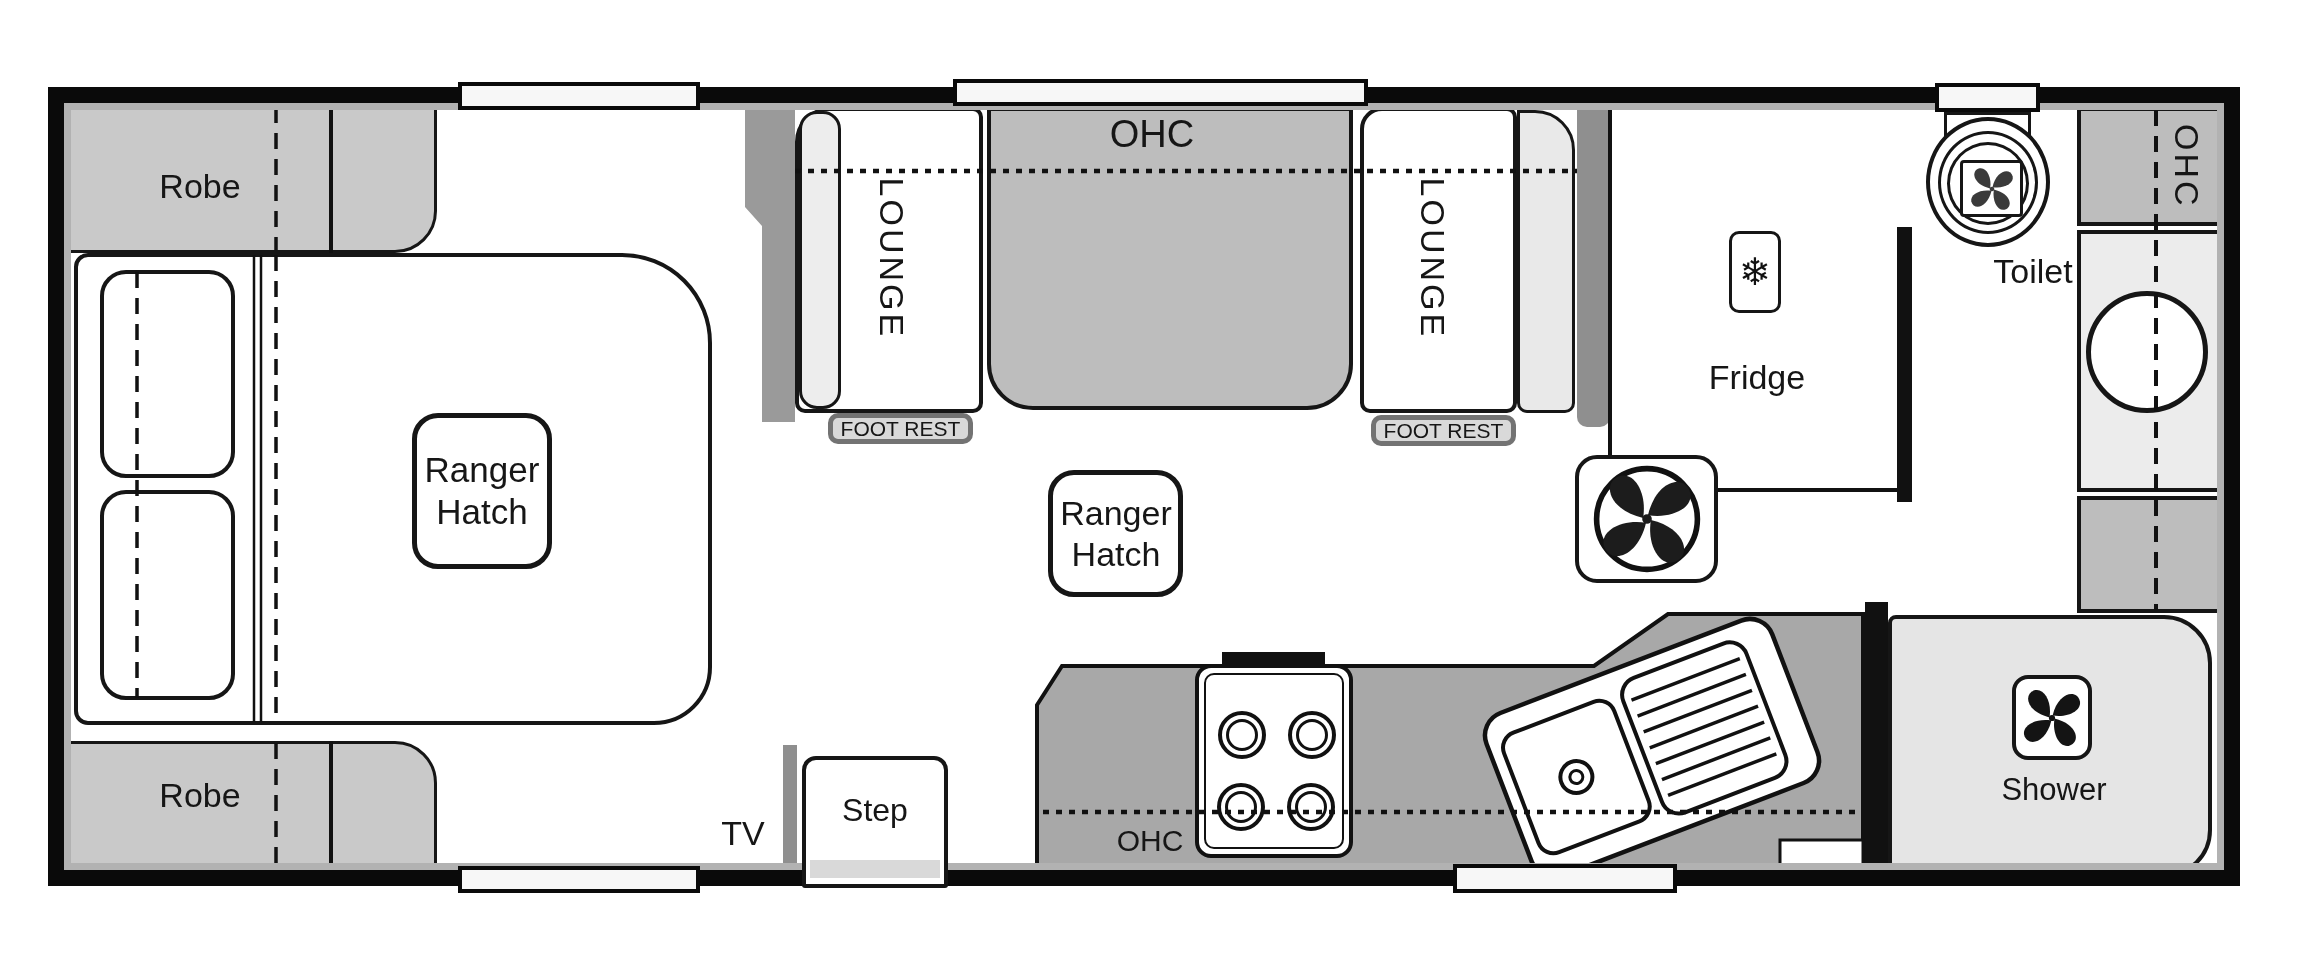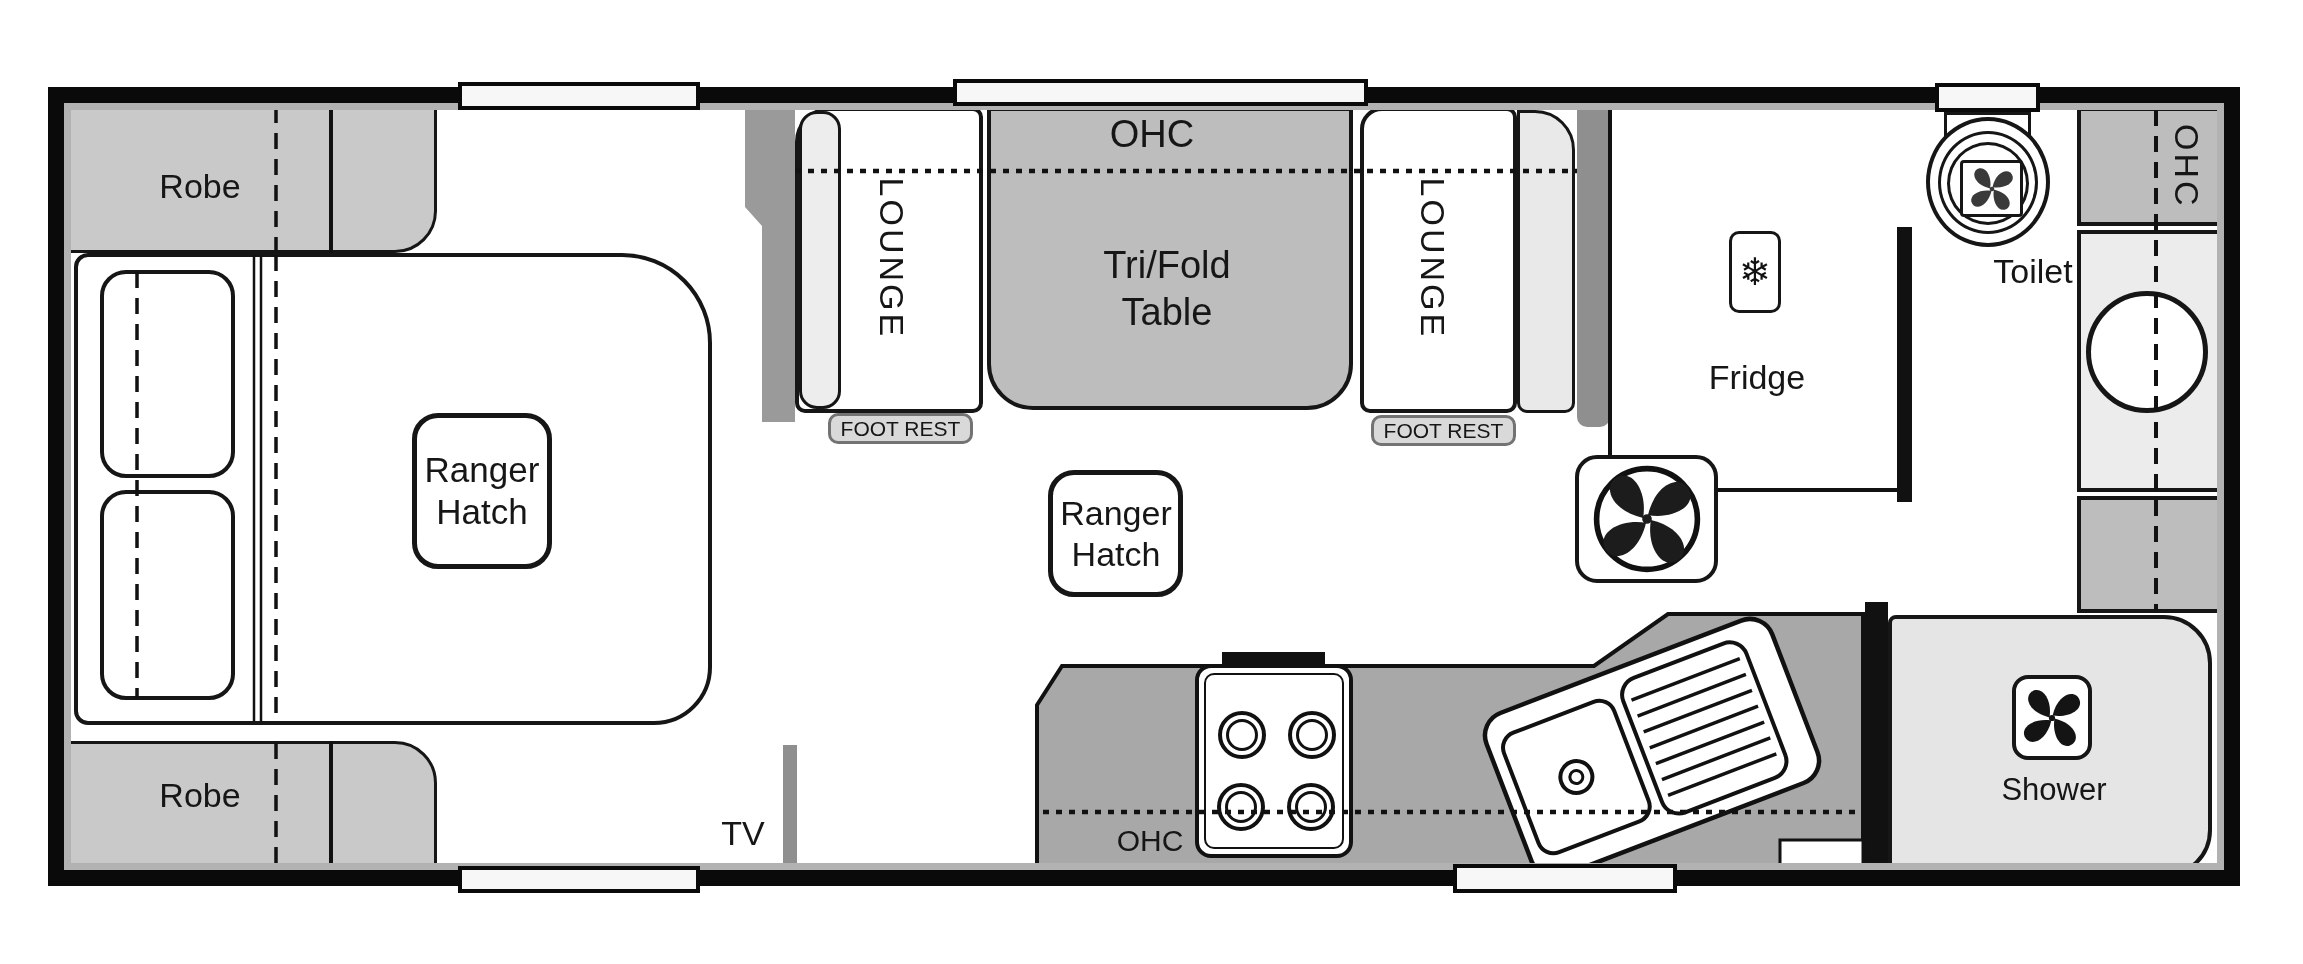--- a/index.html
+++ b/index.html
@@ -17,21 +17,21 @@
         font-family:"Liberation Sans", sans-serif;color:#111;}
   .abs{position:absolute;box-sizing:border-box;}
   .label{display:flex;align-items:center;justify-content:center;text-align:center;
          font-family:"Liberation Sans", sans-serif;color:#161616;z-index:40;line-height:1.2;}
   .vtext span{transform:rotate(90deg);white-space:nowrap;display:block;letter-spacing:3px;}
   .outer-wall{left:48px;top:87px;width:2192px;height:799px;border:16px solid var(--wall);
               box-shadow:inset 0 0 0 7px #b2b2b2;z-index:50;pointer-events:none;}
   .window{background:#f7f7f7;border:4px solid var(--wall);z-index:60;}
   .cab{background:var(--cabinet-gray);border:3px solid #161616;z-index:20;}
   .seat{background:#fff;border:4px solid #161616;z-index:20;}
-  .fr{background:var(--footrest-gray);border:3px solid #737373;border-radius:10px;z-index:22;}
+  .fr{background:var(--footrest-gray);border:5px solid #737373;border-radius:10px;z-index:22;}
   .blackline{background:#111;z-index:20;}
   .roundicon{background:#fff;border:4px solid #161616;z-index:25;display:flex;align-items:center;justify-content:center;}
   .ellipse{border-radius:50%;background:#fff;position:absolute;box-sizing:border-box;}
   .burner{position:absolute;width:48px;height:48px;border:4px solid #111;border-radius:50%;
           display:flex;align-items:center;justify-content:center;background:#fff;box-sizing:border-box;}
   .burner::after{content:"";width:32px;height:32px;border:3px solid #111;border-radius:50%;box-sizing:border-box;}
   .stove{background:#fff;border:4px solid #111;border-radius:16px;z-index:23;}
   .stove::after{content:"";position:absolute;inset:5px;border:2px solid #111;border-radius:10px;}
   svg{display:block;}
 </style>
@@ -89,21 +89,20 @@
   <div class="abs label" style="left:422px;top:423px;width:120px;height:136px;font-size:35px;">Ranger Hatch</div>
 
   <div class="abs seat" style="left:795px;top:107px;width:188px;height:306px;border-radius:35px 10px 10px 10px;"></div>
   <div class="abs" style="left:799px;top:111px;width:42px;height:298px;background:var(--armrest-gray);border:3px solid #161616;border-radius:18px;z-index:21;"></div>
   <div class="abs label vtext" style="left:864px;top:158px;width:56px;height:200px;font-size:34px;">
       <span>LOUNGE</span>
     </div>
 
   <div class="abs" style="left:987px;top:107px;width:366px;height:303px;background:var(--mid-gray);border:4px solid #161616;border-radius:0 0 46px 46px;z-index:20;"></div>
   <div class="abs label" style="left:1082px;top:112px;width:140px;height:46px;font-size:38px;">OHC</div>
-  <div class="abs label" style="left:1067px;top:236px;width:200px;height:106px;font-size:38px;line-height:1.25;">Tri/Fold Table</div>
 
   <div class="abs seat" style="left:1360px;top:107px;width:157px;height:306px;border-radius:22px 10px 10px 10px;"></div>
   <div class="abs" style="left:1517px;top:110px;width:58px;height:303px;background:#e9e9e9;border:3px solid #161616;border-radius:0 40px 10px 10px;z-index:20;"></div>
   <div class="abs label vtext" style="left:1405px;top:158px;width:56px;height:200px;font-size:34px;">
       <span>LOUNGE</span>
     </div>
 
   <div class="abs fr label" style="left:828px;top:413px;width:145px;height:31px;font-size:21px;">FOOT REST</div>
   <div class="abs fr label" style="left:1371px;top:415px;width:145px;height:31px;font-size:21px;">FOOT REST</div>
 
@@ -160,20 +159,24 @@
   <div class="abs" style="left:1888px;top:615px;width:324px;height:263px;background:var(--room-light-gray);border:4px solid #161616;border-radius:8px 48px 48px 8px;z-index:20;"></div>
   <div class="abs roundicon" style="left:2012px;top:675px;width:80px;height:85px;border-radius:16px;">
     <svg width="62" height="62" viewBox="-50 -50 100 100" style="color:#141414;">
         <use href="#pinwheel"></use>
       </svg>
   </div>
   <div class="abs label" style="left:1974px;top:768px;width:160px;height:44px;font-size:31px;">Shower</div>
 
   <div class="abs label" style="left:712px;top:814px;width:62px;height:38px;font-size:34px;">TV</div>
   <div class="abs" style="left:783px;top:745px;width:14px;height:127px;background:var(--dark-gray);z-index:22;"></div>
+  <div class="abs" style="left:802px;top:756px;width:146px;height:132px;background:#fff;border:4px solid #161616;border-radius:14px 14px 3px 3px;z-index:60;">
+    <div class="abs" style="left:4px;right:4px;bottom:6px;height:18px;background:#d9d9d9;"></div>
+    <div class="label" style="position:absolute;left:0;top:30px;width:100%;height:40px;font-size:32px;">Step</div>
+  </div>
 
   <svg class="abs" style="left:0;top:0;z-index:35;pointer-events:none;" width="2303" height="964" viewBox="0 0 2303 964">
     <line x1="795" y1="171" x2="1577" y2="171" stroke="#111" stroke-width="4.5" stroke-dasharray="6 7"></line>
     <line x1="1043" y1="812" x2="1861" y2="812" stroke="#111" stroke-width="4.5" stroke-dasharray="6 7"></line>
     <line x1="276" y1="107" x2="276" y2="250" stroke="#111" stroke-width="3.5" stroke-dasharray="16 10"></line>
     <line x1="276" y1="255" x2="276" y2="722" stroke="#111" stroke-width="3.5" stroke-dasharray="16 10"></line>
     <line x1="276" y1="743" x2="276" y2="868" stroke="#111" stroke-width="3.5" stroke-dasharray="16 10"></line>
     <line x1="137" y1="272" x2="137" y2="698" stroke="#111" stroke-width="3.5" stroke-dasharray="16 10"></line>
     <line x1="254" y1="255" x2="254" y2="722" stroke="#111" stroke-width="2.5"></line>
     <line x1="261" y1="255" x2="261" y2="722" stroke="#111" stroke-width="2.5"></line>

